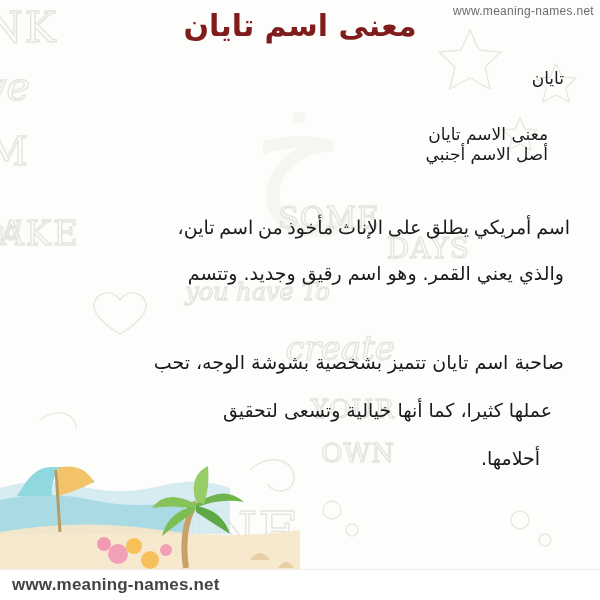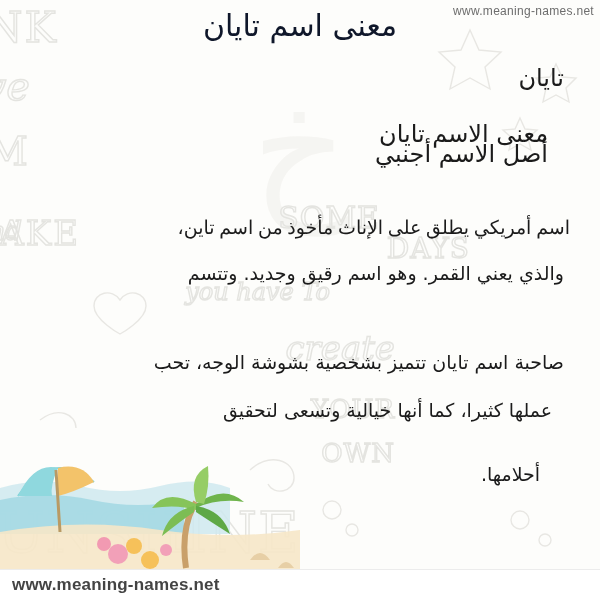--- a/index.html
+++ b/index.html
@@ -46,22 +46,22 @@
 
   
   .title {
     position: absolute;
     top: 6px;
     left: 0;
     right: 0;
     z-index: 3;
     text-align: center;
     font-size: 30px;
-    font-weight: normal;
-    color: #0f172a;
+    font-weight: bold;
+    color: #7f1d1d;
     letter-spacing: 0;
     line-height: 40px;
   }
 
   
   .watermark-top {
     position: absolute;
     top: 4px;
     right: 6px;
     z-index: 4;
@@ -102,21 +102,21 @@
     z-index: 2;
     top: 56px;
     right: 0;
     left: 0;
     padding: 0 22px;
     direction: rtl;
     text-align: right;
     color: #1b1b1b;
   }
   .line {
-    font-size: 24px;
+    font-size: 17px;
     line-height: 20px;
     white-space: nowrap;
   }
   .line.lead {
     margin-top: 12px;
     padding-right: 14px;
   }
   .line.meta {
     margin-top: 36px;
     padding-right: 30px;
@@ -126,21 +126,21 @@
   }
   .para {
     font-size: 19px;
     line-height: 20px;
     white-space: nowrap;
   }
   .para.p1 { margin-top: 54px; padding-right: 8px; font-family: Liberation Serif, serif; }
   .para.p2 { margin-top: 25px; padding-right: 14px; }
   .para.p3 { margin-top: 69px; padding-right: 14px; }
   .para.p4 { margin-top: 28px; padding-right: 26px; }
-  .para.p5 { margin-top: 44px; padding-right: 38px; }
+  .para.p5 { margin-top: 28px; padding-right: 38px; }
 </style>
 </head>
 <body>
 
 <div class="page">
 
   <div class="bg-doodles">
     <svg width="600" height="600" viewBox="0 0 600 600" xmlns="http://www.w3.org/2000/svg" aria-hidden="true">
       <defs>
         <style>

